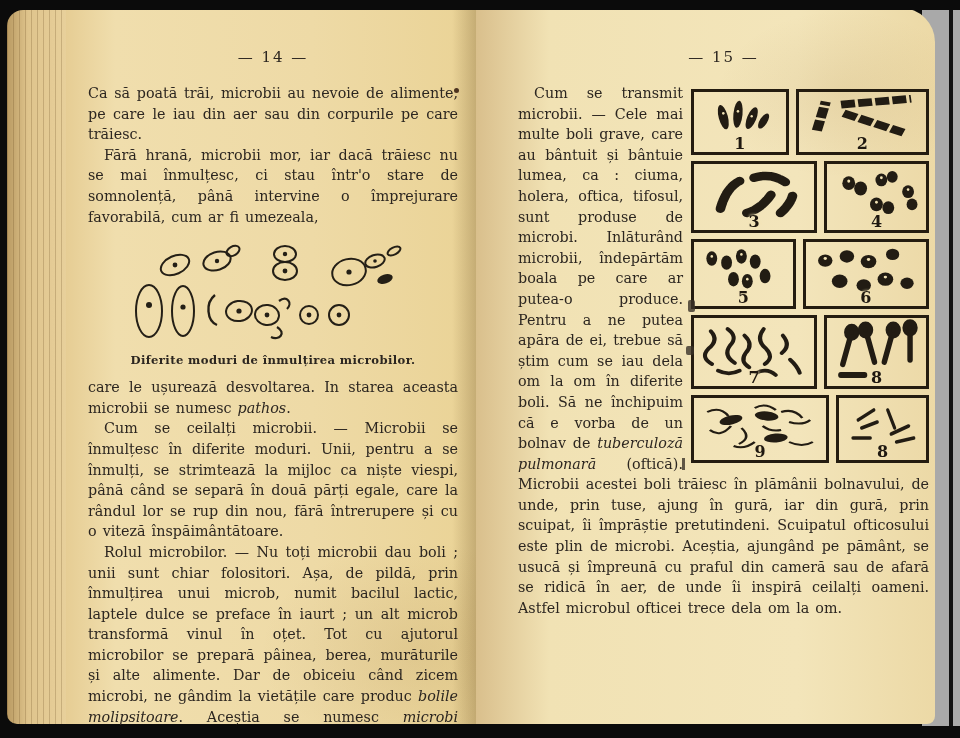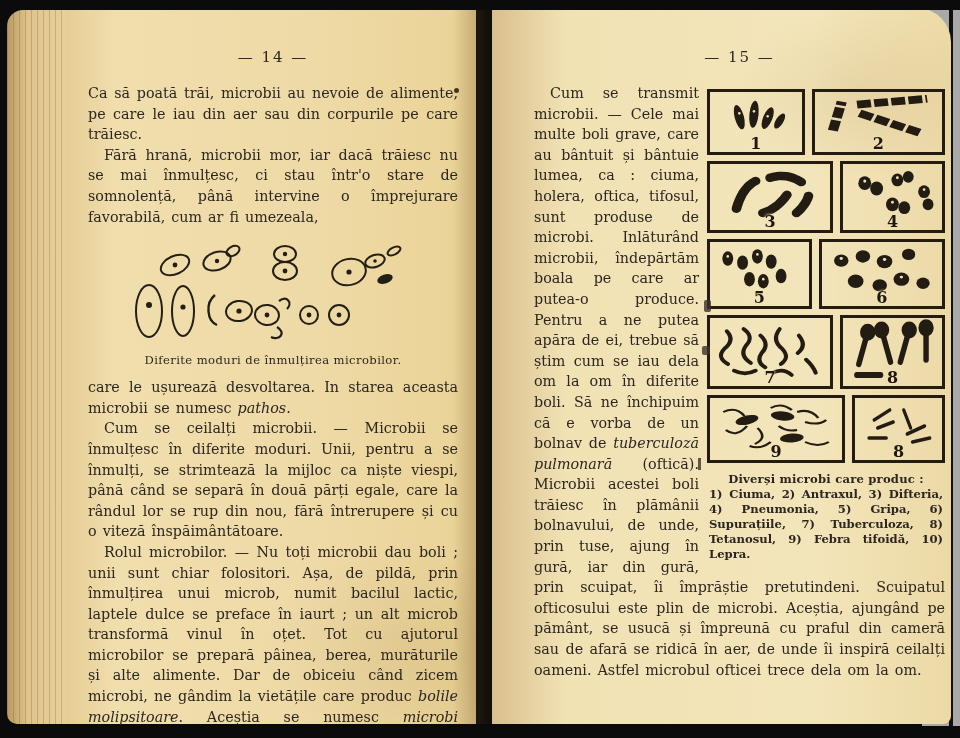--- a/index.html
+++ b/index.html
@@ -34,21 +34,20 @@
     background:
       radial-gradient(220px 160px at 85% 90%, rgba(120,80,20,.10), rgba(0,0,0,0) 70%),
       linear-gradient(to right,#e6cd94,#f0dead 12%,#eedaa6 60%,#ead396);
   }
   .page-right{
     left:476px;width:459px;
     border-top-right-radius:34px;border-bottom-right-radius:8px;
     background:
       radial-gradient(180px 120px at 80% 12%, rgba(140,95,30,.10), rgba(0,0,0,0) 70%),
       linear-gradient(to right,#d9bf8c,#f1e2b4 16%,#f3e5ba 70%,#ecd9a6);
-    margin-left: 16px;
   }
   .gutter{
     position:absolute;left:452px;top:8px;width:62px;height:716px;
     background:linear-gradient(to right, rgba(0,0,0,0) 0%, rgba(80,50,10,.28) 45%, rgba(60,40,10,.18) 55%, rgba(0,0,0,0) 100%);
     pointer-events:none;
   }
   
   .bar-top{position:absolute;left:0;top:0;width:100%;height:10px;background:#0b0b0b;}
   .bar-bottom{position:absolute;left:0;bottom:0;width:100%;height:12px;background:#0b0b0b;}
 
@@ -68,21 +67,21 @@
     word-spacing:1.5px;
   }
   .ind{text-indent:16px;}
   .seg-b{font-weight:normal;}
   .seg-i{font-style:italic;}
 
   
   .fig14{margin:12px 0 10px 0;text-align:center;}
   .fig14 svg{display:block;margin:0 auto 6px auto;}
   .fig14 figcaption{
-    font-size:11.6px;font-weight:400;letter-spacing:.4px;color:#2c2620;
+    font-size:11.6px;font-weight:700;letter-spacing:.4px;color:#2c2620;
   }
 
   
   .fig15{
     float:right;width:238px;margin:6px 0 6px 8px;
   }
   .fig15 .grid{display:flex;flex-direction:column;gap:6px;}
   .fig15 .row{display:flex;gap:7px;}
   .cell{
     position:relative;border:3px solid #241c10;box-sizing:border-box;
@@ -333,24 +332,20 @@
                 <line x1="16" y1="40" x2="36" y2="40"></line>
                 <line x1="56" y1="12" x2="64" y2="30"></line>
                 <line x1="60" y1="36" x2="80" y2="28"></line>
                 <line x1="66" y1="44" x2="86" y2="40"></line>
               </g>
             </svg>
             <span class="cellnum">8</span>
           </div>
         </div>
       </div>
-      <figcaption>
-        <div class="cap1">Diverși microbi care produc :</div>
-        <div class="cap2">1) Ciuma, 2) Antraxul, 3) Difteria, 4) Pneumonia, 5) Gripa, 6) Supurațiile, 7) Tuberculoza, 8) Tetanosul, 9) Febra tifoidă, 10) Lepra.</div>
-      </figcaption>
     </figure>
 
     <p class="para ind"><span class="seg-b">Cum se transmit microbii. — </span><span>Cele mai multe boli grave, care au bântuit și bântuie lumea, ca : ciuma, holera, oftica, tifosul, sunt produse de microbi. Inlăturând microbii, îndepărtăm boala pe care ar putea-o produce. Pentru a ne putea apăra de ei, trebue să știm cum se iau dela om la om în diferite boli. Să ne închipuim că e vorba de un bolnav de </span><span class="seg-i">tuberculoză pulmonară</span><span> (oftică). Microbii acestei boli trăiesc în plămânii bolnavului, de unde, prin tuse, ajung în gură, iar din gură, prin scuipat, îi împrăștie pretutindeni. Scuipatul ofticosului este plin de microbi. Aceștia, ajungând pe pământ, se usucă și împreună cu praful din cameră sau de afară se ridică în aer, de unde îi inspiră ceilalți oameni. Astfel microbul ofticei trece dela om la om.</span></p>
 
   </div>
   <div class="smudge" style="left:212px;top:292px;width:7px;height:12px;border-radius:2px;"></div>
   <div class="smudge" style="left:210px;top:338px;width:8px;height:9px;border-radius:2px;"></div>
   <div class="smudge" style="left:206px;top:450px;width:3px;height:12px;"></div>
 </div>
 

